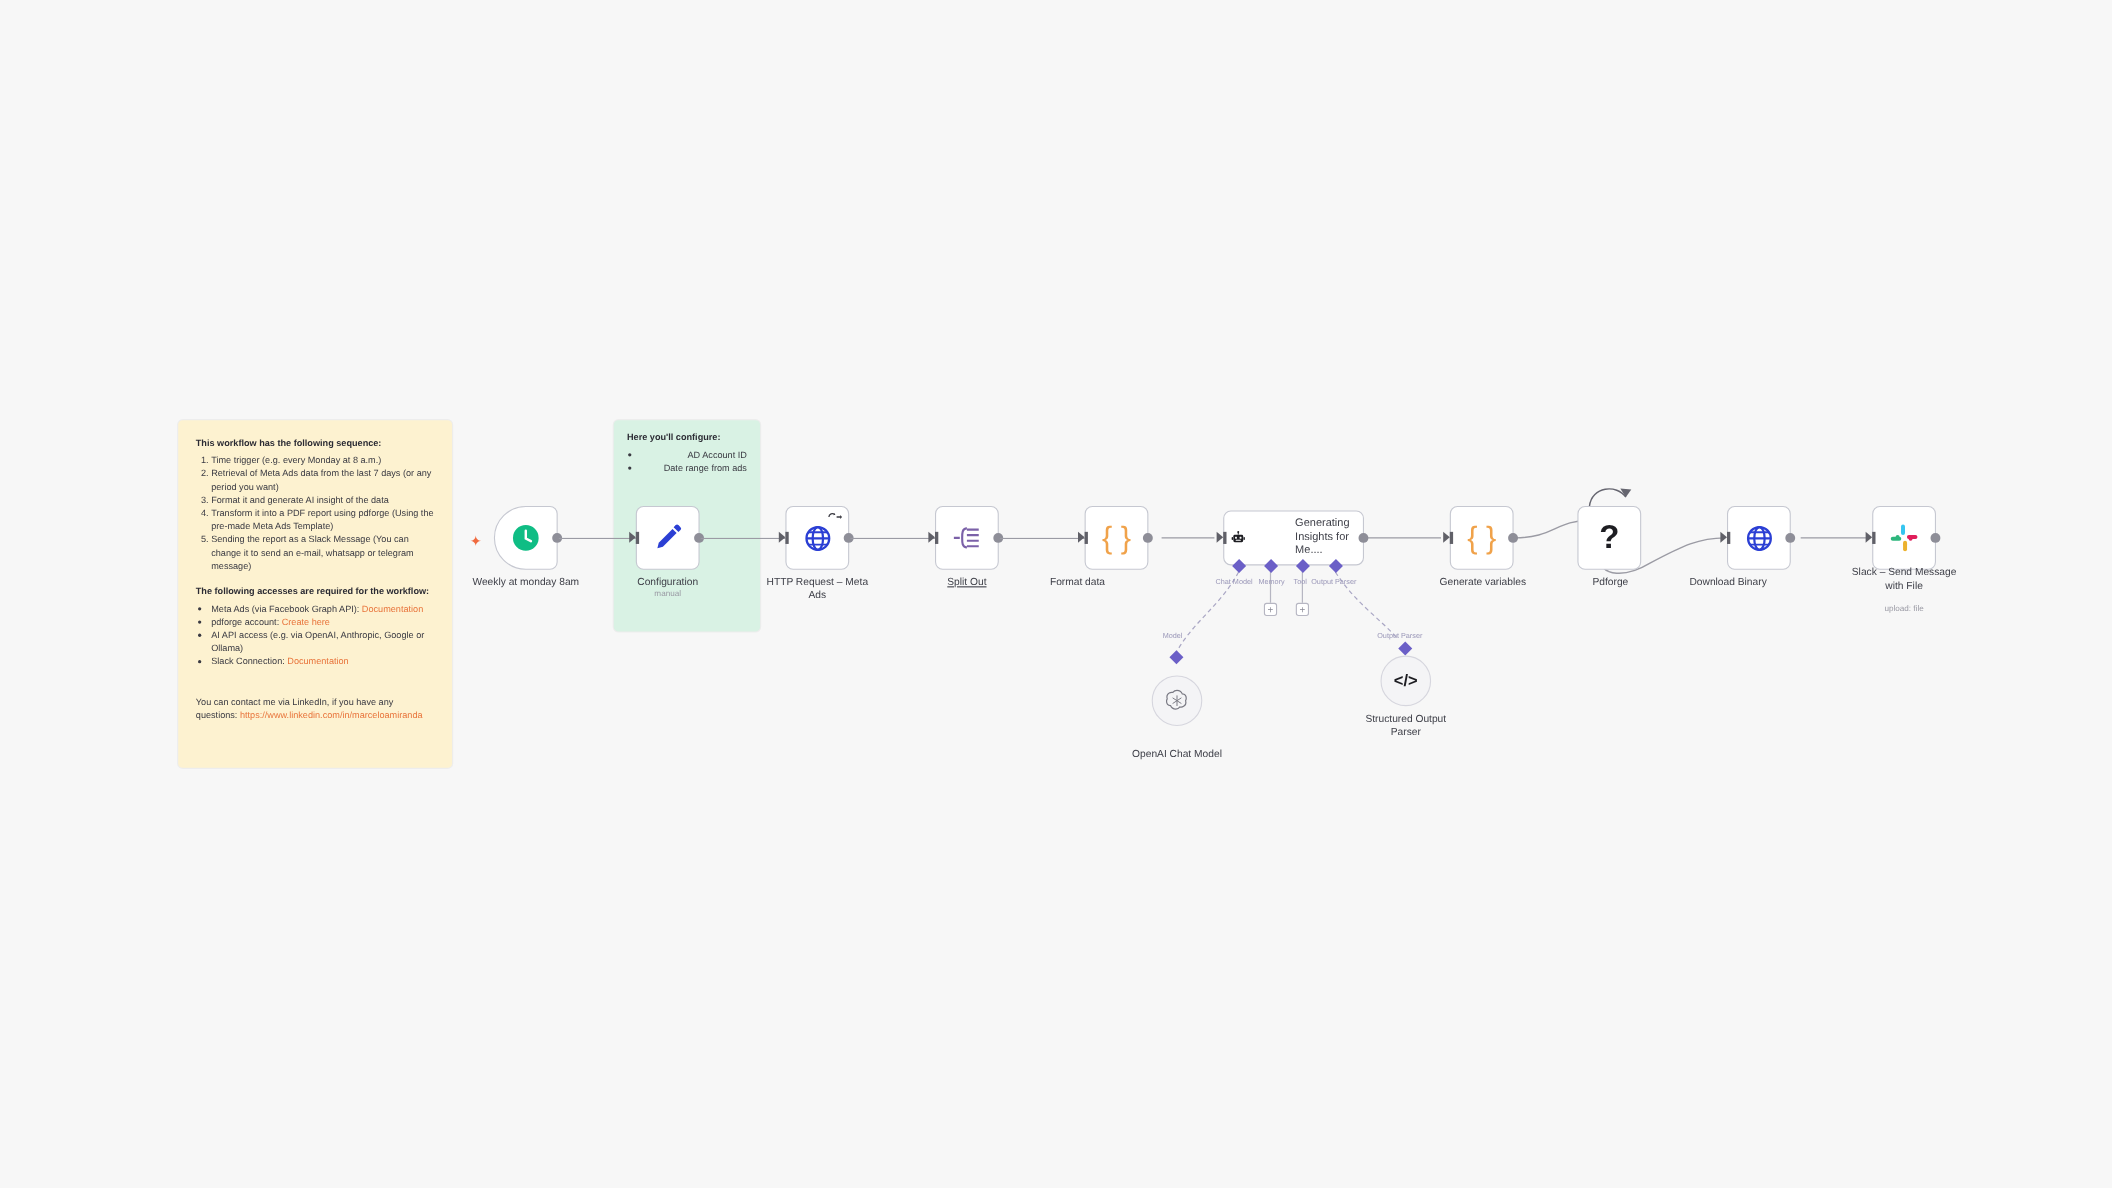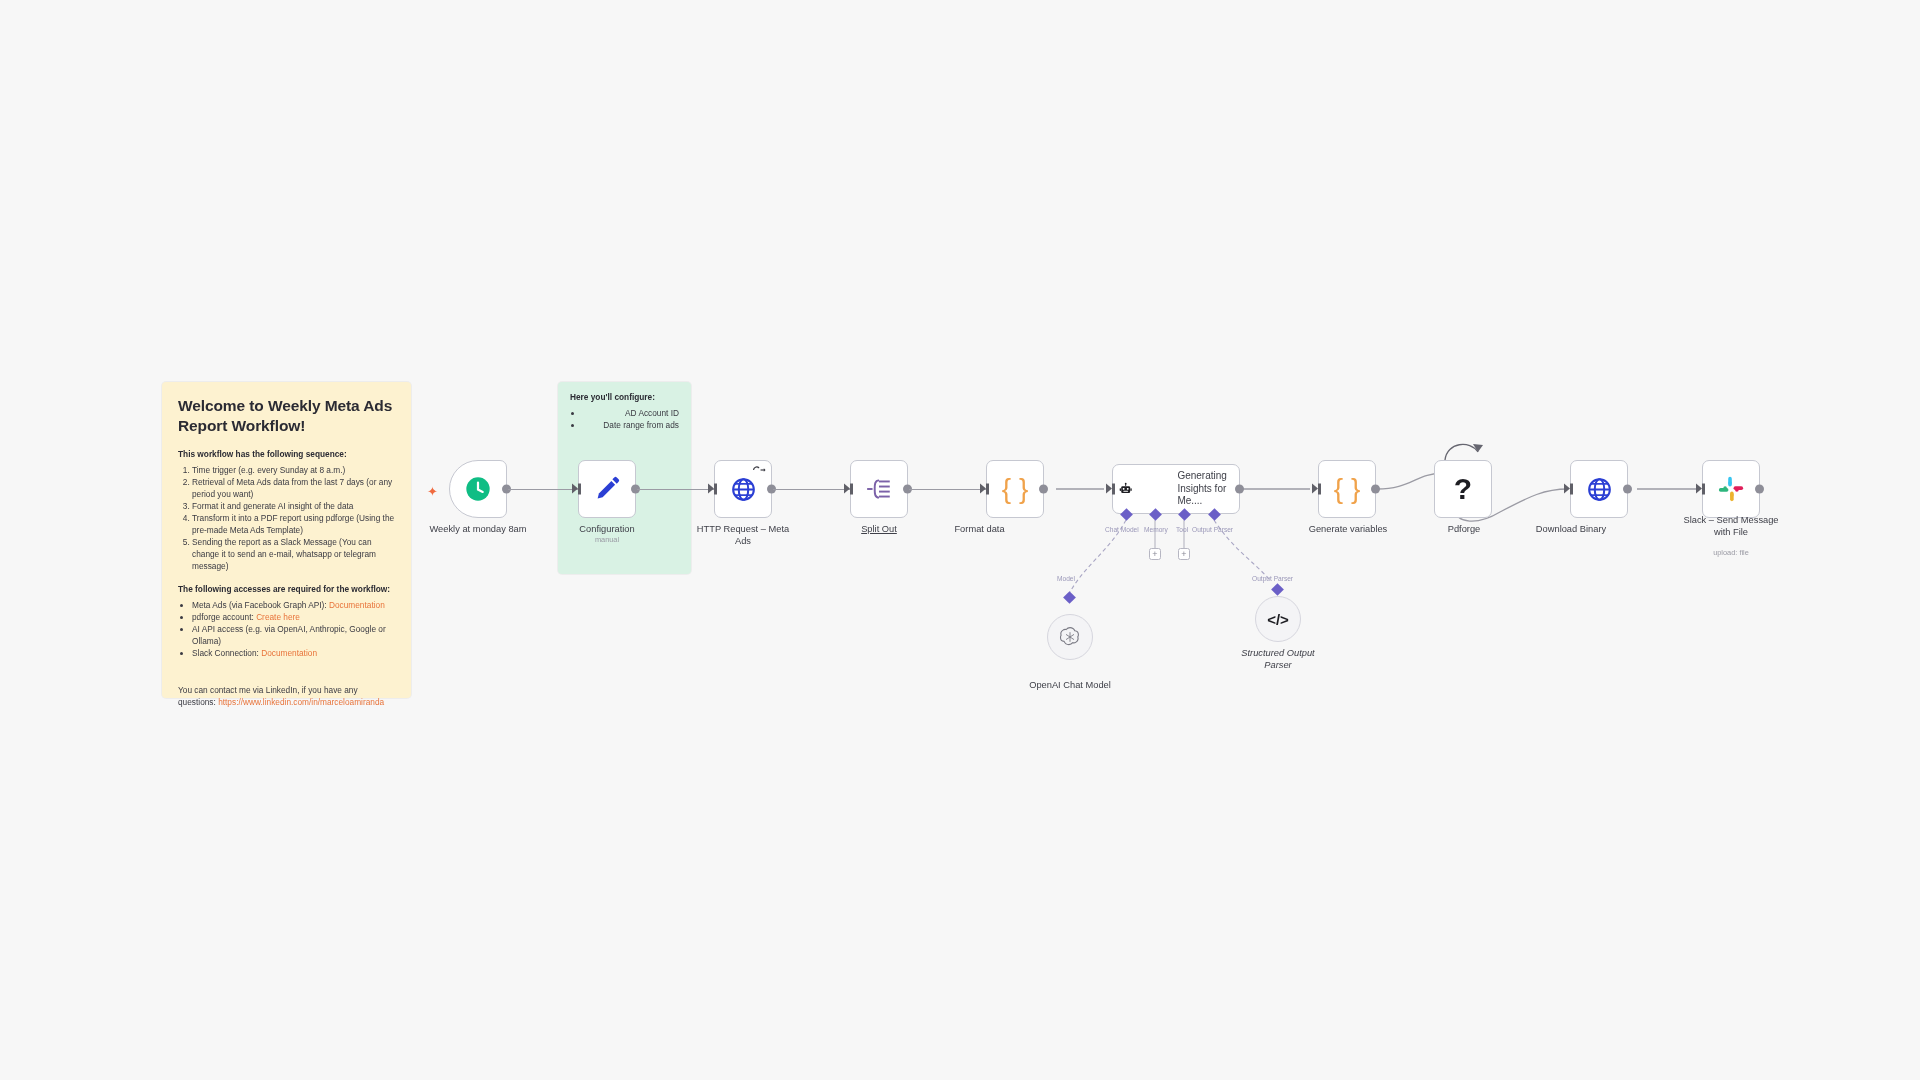--- a/index.html
+++ b/index.html
@@ -217,24 +217,23 @@
 
     <path d="M1126 520 C1110 550, 1085 565, 1070 592" stroke="#a9a6c4" stroke-width="1.1" fill="none" stroke-dasharray="4 3"></path>
 
     <path d="M1214 520 C1232 548, 1254 562, 1270 580" stroke="#a9a6c4" stroke-width="1.1" fill="none" stroke-dasharray="4 3"></path>
 
     <line x1="1155" y1="520" x2="1155" y2="548" stroke="#b6b6c2" stroke-width="1.1"></line>
     <line x1="1184" y1="520" x2="1184" y2="548" stroke="#b6b6c2" stroke-width="1.1"></line>
   </svg>
 
   <div class="sticky sticky-yellow">
-    <h1>Welcome to Weekly Meta Ads Report Workflow!</h1>
     <p class="subhead">This workflow has the following sequence:</p>
     <ol>
-      <li>Time trigger (e.g. every Sunday at 8 a.m.)</li>
+      <li>Time trigger (e.g. every Monday at 8 a.m.)</li>
       <li>Retrieval of Meta Ads data from the last 7 days (or any period you want)</li>
       <li>Format it and generate AI insight of the data</li>
       <li>Transform it into a PDF report using pdforge (Using the pre-made Meta Ads Template)</li>
       <li>Sending the report as a Slack Message (You can change it to send an e-mail, whatsapp or telegram message)</li>
     </ol>
     <div class="spacer"></div>
     <p class="subhead">The following accesses are required for the workflow:</p>
     <ul>
       <li><span>Meta Ads (via Facebook Graph API): </span><a class="lnk" href="#">Documentation</a></li>
       <li><span>pdforge account: </span><a class="lnk" href="#">Create here</a></li>
@@ -358,21 +357,21 @@
       <path d="M12 7.2v9.6M8 9.4l8 5.2M16 9.4l-8 5.2" stroke="#7a7a84" stroke-width="0.9" fill="none"></path>
     </svg>
   </div>
   <div class="node-label" style="left:985px; top:680px; width:170px;">OpenAI Chat Model</div>
 
   <div class="ai-port" style="left:1273px; top:585px;"></div>
   <div class="ai-port-label" style="left:1252px; top:575px;">Output Parser</div>
   <div class="subnode" style="left:1255px; top:596px;">
     <span style="font-size:15px; color:#1d1d22; font-weight:700; line-height:1;">&lt;/&gt;</span>
   </div>
-  <div class="node-label wrap" style="left:1228px; top:648px; width:100px;font-style:italic;">Structured Output Parser</div>
+  <div class="node-label wrap" style="left:1228px; top:648px; width:100px;">Structured Output Parser</div>
 
   <div class="node" style="left:1318px; top:460px;">
     <span style="font-size:28px; color:#f0a24a; font-weight:500; line-height:1;">{&nbsp;}</span>
     <div class="port-in"></div>
     <div class="port-out"></div>
   </div>
   <div class="node-label" style="left:1288px; top:524px; width:120px;">Generate variables</div>
 
   <div class="node" style="left:1434px; top:460px;">
     <span style="font-size:30px; color:#1d1d22; font-weight:700; line-height:1;">?</span>

